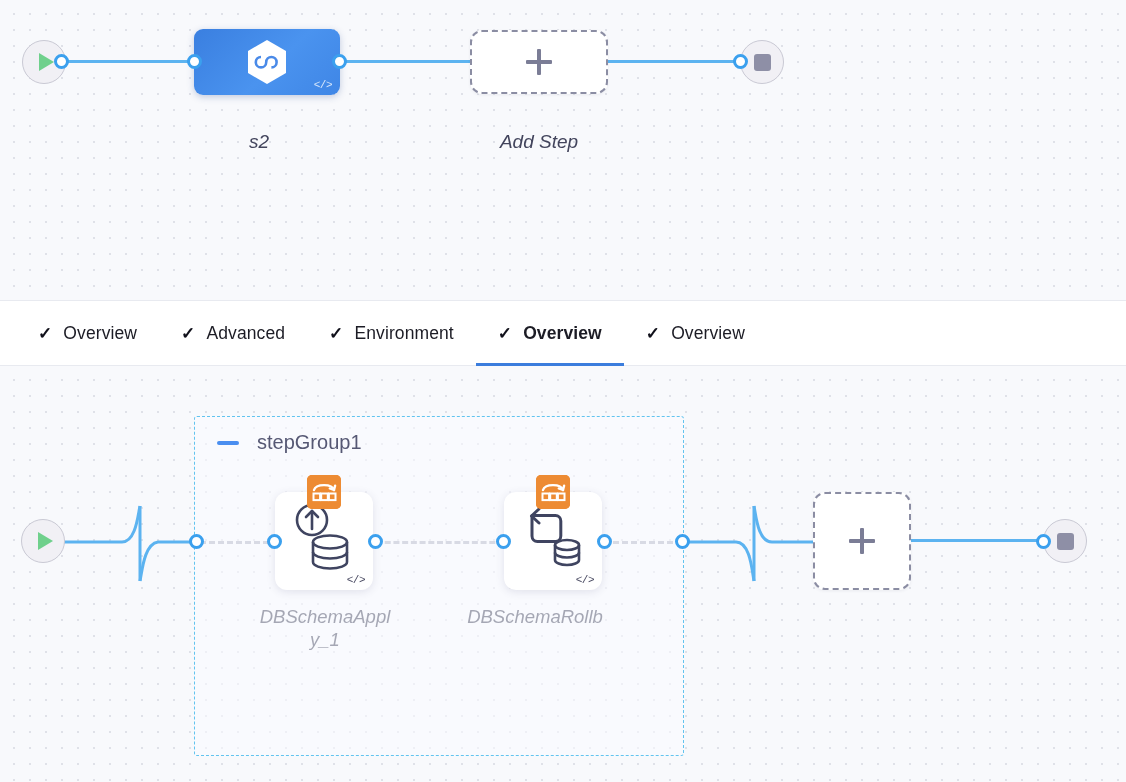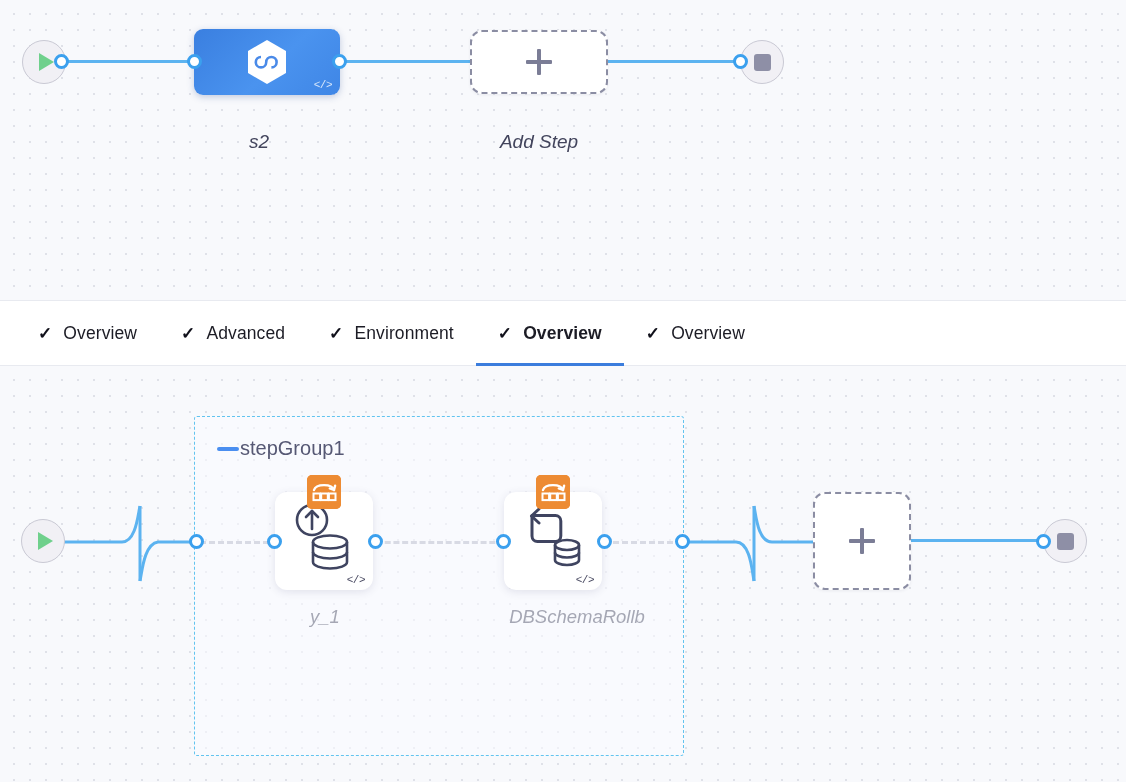--- a/index.html
+++ b/index.html
@@ -126,22 +126,22 @@
 
   
   .step-group {
     position: absolute;
     border: 1.5px dashed #62c4ef;
     border-radius: 3px;
     background: rgba(250,252,255,.55);
     z-index: 2;
   }
   .sg-header {
-    position: absolute; left: 22px; top: 20px;
-    display: flex; align-items: center; gap: 1px;
+    position: absolute; left: 22px; top: 14px;
+    display: flex; align-items: center; gap: 18px;
   }
   .sg-minus { width: 22px; height: 4px; border-radius: 2px; background: #4a8ef0; }
   .sg-title { font-size: 20px; color: #565874; }
 
   svg { display: block; overflow: visible; }
 </style>
 </head>
 <body>
 
 <div class="app">
@@ -254,20 +254,21 @@
         <path d="M16 15 l6 -6 l6 6" fill="none" stroke="#3f4460" stroke-width="2.6" stroke-linecap="round" stroke-linejoin="round"></path>
         <g fill="none" stroke="#3f4460" stroke-width="2.6">
           <ellipse cx="40" cy="40" rx="17" ry="6.5"></ellipse>
           <path d="M23 40 v10 c0 3.6 7.6 6.5 17 6.5 s17 -2.9 17 -6.5 v-10"></path>
           <path d="M23 50 v10 c0 3.6 7.6 6.5 17 6.5 s17 -2.9 17 -6.5 v-10"></path>
         </g>
       </svg>
       <div class="code-badge code-badge-dark">&lt;/&gt;</div>
     </div>
     <div class="node-label step" style="left:240px; top:240px; width:170px;">
+      <div>DBSchemaAppl</div>
       <div>y_1</div>
     </div>
 
     <div class="step-node" style="left:504px; top:126px;">
       <div class="step-badge">
         <svg viewBox="0 0 34 34" width="34" height="34">
           <rect width="34" height="34" rx="5" fill="#ed8b33"></rect>
           <path d="M7 15 C9 8.5 25 8.5 27 15" fill="none" stroke="#ffffff" stroke-width="2.4" stroke-linecap="round"></path>
           <path d="M27 15 l-4.2 -1.6 M27 15 l1.1 -4.3" fill="none" stroke="#ffffff" stroke-width="2.4" stroke-linecap="round"></path>
           <rect x="6.5" y="18.5" width="6.6" height="6.6" fill="none" stroke="#ffffff" stroke-width="2"></rect>
@@ -279,21 +280,21 @@
         <path d="M14 12 v20 c0 3 2.4 5.4 5.4 5.4 h18 c3 0 5.4 -2.4 5.4 -5.4 v-15 c0 -3 -2.4 -5.4 -5.4 -5.4 H14" fill="none" stroke="#3f4460" stroke-width="3" stroke-linecap="round" stroke-linejoin="round"></path>
         <path d="M21 5 l-7.5 7 l7.5 7" fill="none" stroke="#3f4460" stroke-width="3" stroke-linecap="round" stroke-linejoin="round"></path>
         <g fill="none" stroke="#3f4460" stroke-width="2.6">
           <ellipse cx="49" cy="41" rx="12" ry="5"></ellipse>
           <path d="M37 41 v7.5 c0 2.8 5.4 5 12 5 s12 -2.2 12 -5 v-7.5"></path>
           <path d="M37 48.5 v7.5 c0 2.8 5.4 5 12 5 s12 -2.2 12 -5 v-7.5"></path>
         </g>
       </svg>
       <div class="code-badge code-badge-dark">&lt;/&gt;</div>
     </div>
-    <div class="node-label step" style="left:492px; top:240px; width:170px;">
+    <div class="node-label step" style="left:450px; top:240px; width:170px;">
       <div>DBSchemaRollb</div>
     </div>
 
     <svg style="position:absolute; left:682px; top:140px; width:140px; height:75px; z-index:1;" viewBox="0 0 140 75">
       <path d="M0 36 H54 C68 36 70 64 72 75" fill="none" stroke="#5cb3f0" stroke-width="3"></path>
       <path d="M72 0 C74 10 76 36 90 36 H138" fill="none" stroke="#5cb3f0" stroke-width="3"></path>
       <line x1="72" y1="0" x2="72" y2="75" stroke="#5cb3f0" stroke-width="3"></line>
     </svg>
 
     <div class="add-node" style="left:813px; top:126px; width:98px; height:98px; border-radius:12px;">

